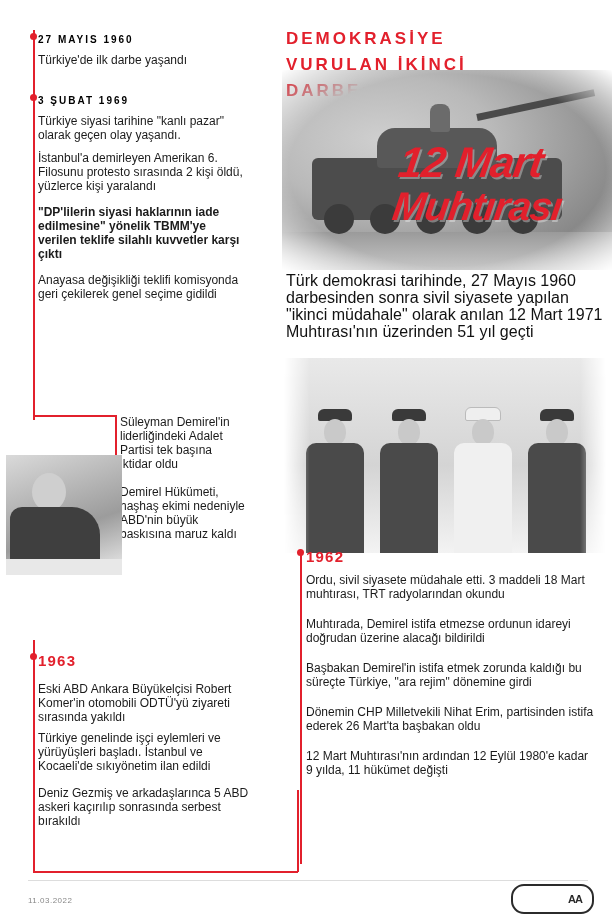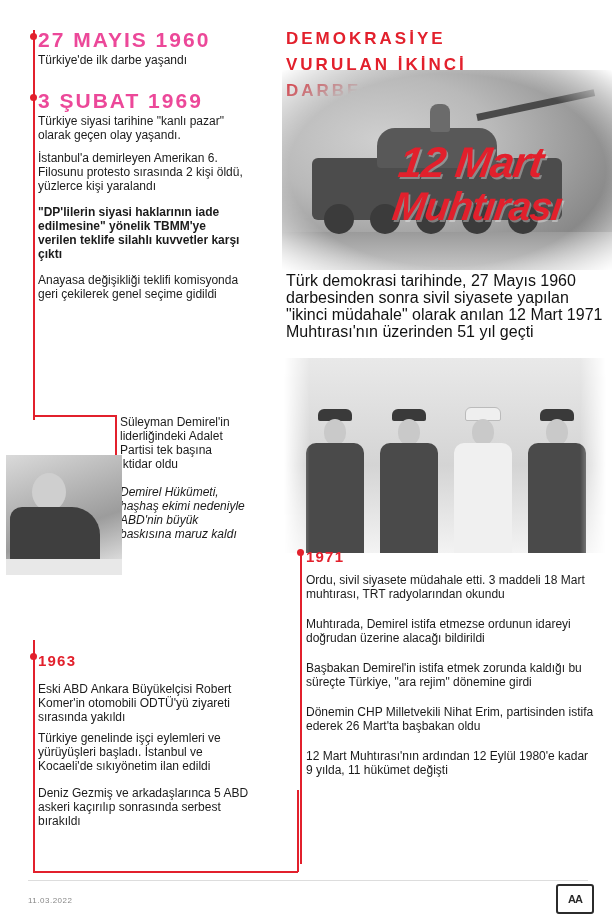--- a/index.html
+++ b/index.html
@@ -12,22 +12,22 @@
     position:relative;
   }
   .page{position:relative;width:616px;height:921px;overflow:hidden;background:#fff;}
 
   
   .left{position:absolute;left:0;top:0;width:278px;height:921px;}
   .right{position:absolute;left:278px;top:0;width:338px;height:921px;}
 
   .ln{font-size:12px;line-height:14px;color:#1b1b1b;}
   .redhead{
-    color:#ec4899;font-weight:bold;letter-spacing:2px;
-    font-size:21px;line-height:17px;
+    color:#000000;font-weight:bold;letter-spacing:2px;
+    font-size:10px;line-height:17px;
   }
   .yearlabel{
     color:#e2202c;font-weight:bold;letter-spacing:1.2px;font-size:15px;
   }
 
   
   .vline{position:absolute;background:#e2202c;width:1.5px;}
   .dot{position:absolute;width:7px;height:7px;border-radius:50%;background:#e2202c;}
   .hline{position:absolute;background:#e2202c;height:1.5px;}
 
@@ -90,23 +90,23 @@
     position:absolute;left:6px;top:455px;width:116px;height:120px;
     background:linear-gradient(160deg,#dadada,#9c9c9c 60%,#efefef);
     overflow:hidden;
   }
   .sign-head{position:absolute;left:26px;top:18px;width:34px;height:38px;border-radius:50%;background:#cfcfcf;}
   .sign-body{position:absolute;left:4px;top:52px;width:90px;height:68px;background:#3f3f3f;border-radius:12px 28px 0 0;}
   .sign-desk{position:absolute;left:0;top:104px;width:116px;height:16px;background:#e8e8e8;}
 
   .footdate{position:absolute;left:28px;top:896px;font-size:8px;color:#888;letter-spacing:.5px;}
   .aalogo{
-    position:absolute;right:22px;top:884px;width:34px;height:26px;border-radius:3px;
+    position:absolute;right:22px;top:884px;width:34px;height:26px;border-radius:13px;
     border:2px solid #2b2b2b;display:flex;align-items:center;justify-content:center;
-    font-size:11px;font-weight:bold;color:#2b2b2b;letter-spacing:-1px;
+    font-size:11px;font-weight:bold;color:#2b2b2b;letter-spacing:-1px;padding-left:45px;
   }
   .hr-bottom{position:absolute;left:28px;top:880px;width:560px;height:1px;background:#ddd;}
 
   .quote{font-weight:bold;}
 </style>
 </head>
 <body>
 
 <div class="page">
 
@@ -131,21 +131,21 @@
     <div class="block" style="left:38px;top:92px;width:205px;">
       <div class="redhead">3 ŞUBAT 1969</div>
       <div class="ln" style="margin-top:5px;">Türkiye siyasi tarihine "kanlı pazar" olarak geçen olay yaşandı.</div>
       <div class="ln" style="margin-top:9px;">İstanbul'a demirleyen Amerikan 6. Filosunu protesto sırasında 2 kişi öldü, yüzlerce kişi yaralandı</div>
       <div class="ln quote" style="margin-top:12px;">"DP'lilerin siyasi haklarının iade edilmesine" yönelik TBMM'ye verilen teklife silahlı kuvvetler karşı çıktı</div>
       <div class="ln" style="margin-top:12px;">Anayasa değişikliği teklifi komisyonda geri çekilerek genel seçime gidildi</div>
     </div>
 
     <div class="block" style="left:120px;top:415px;width:125px;">
       <div class="ln">Süleyman Demirel'in liderliğindeki Adalet Partisi tek başına iktidar oldu</div>
-      <div class="ln" style="margin-top:14px;font-style:italic;">Demirel Hükümeti, haşhaş ekimi nedeniyle ABD'nin büyük baskısına maruz kaldı</div>
+      <div class="ln" style="margin-top:14px;">Demirel Hükümeti, haşhaş ekimi nedeniyle ABD'nin büyük baskısına maruz kaldı</div>
     </div>
 
     <div class="photo-signing">
       <div class="sign-head"></div>
       <div class="sign-body"></div>
       <div class="sign-desk"></div>
     </div>
 
     <div class="block" style="left:38px;top:652px;width:215px;">
       <div class="yearlabel">1963</div>
@@ -203,21 +203,21 @@
         <div class="cap"></div>
         <div class="head"></div>
         <div class="torso"></div>
       </div>
     </div>
 
     <div class="vline" style="left:22px;top:552px;height:312px;"></div>
     <div class="dot" style="left:19px;top:549px;"></div>
 
     <div class="block" style="left:28px;top:548px;width:290px;">
-      <div class="yearlabel">1971</div>
+      <div class="yearlabel">1962</div>
       <div class="ln" style="margin-top:8px;">Ordu, sivil siyasete müdahale etti. 3 maddeli 18 Mart muhtırası, TRT radyolarından okundu</div>
       <div class="ln" style="margin-top:16px;">Muhtırada, Demirel istifa etmezse ordunun idareyi doğrudan üzerine alacağı bildirildi</div>
       <div class="ln" style="margin-top:16px;">Başbakan Demirel'in istifa etmek zorunda kaldığı bu süreçte Türkiye, "ara rejim" dönemine girdi</div>
       <div class="ln" style="margin-top:16px;">Dönemin CHP Milletvekili Nihat Erim, partisinden istifa ederek 26 Mart'ta başbakan oldu</div>
       <div class="ln" style="margin-top:16px;">12 Mart Muhtırası'nın ardından 12 Eylül 1980'e kadar 9 yılda, 11 hükümet değişti</div>
     </div>
   </div>
 
   <div class="hr-bottom"></div>
   <div class="footdate">11.03.2022</div>

